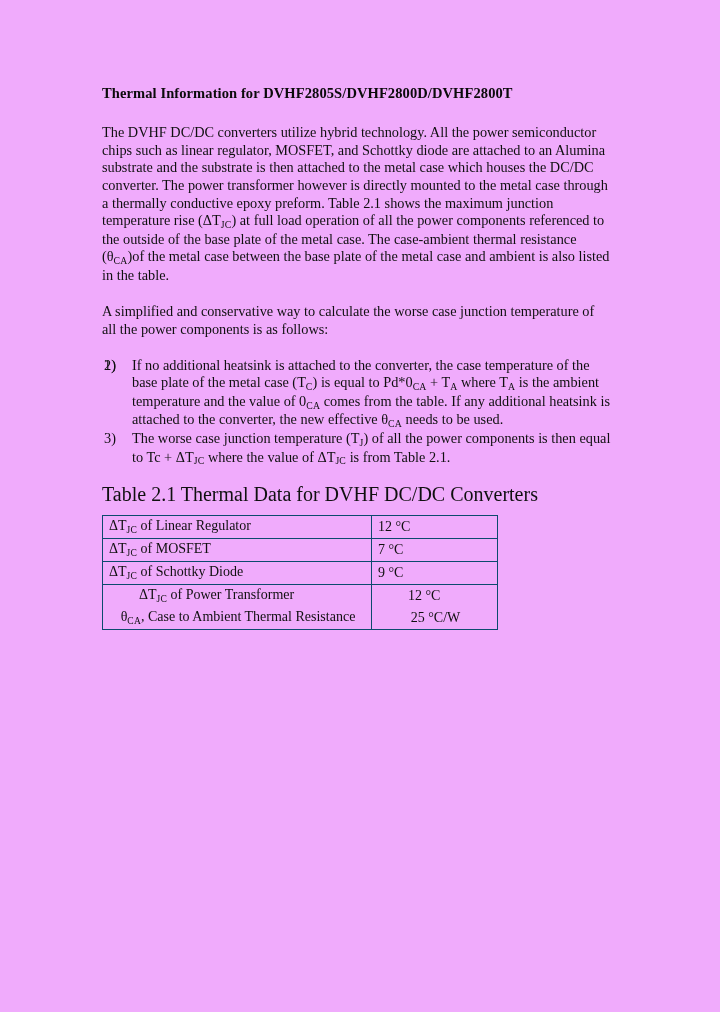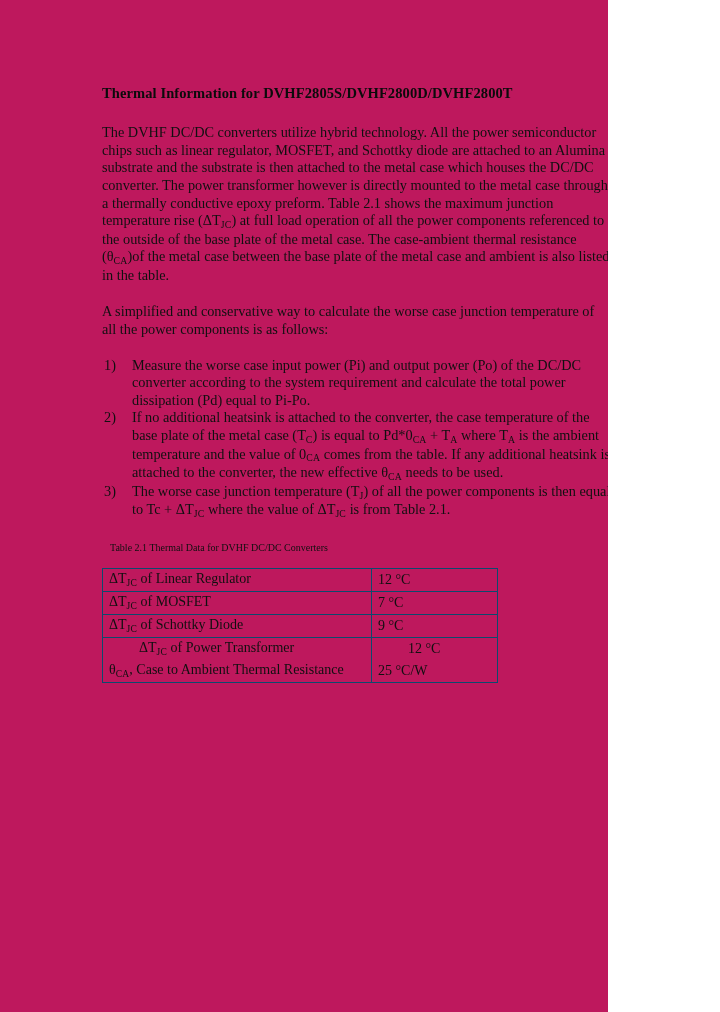--- a/index.html
+++ b/index.html
@@ -6,23 +6,23 @@
   html, body {
     margin: 0;
     padding: 0;
     background: #ffffff;
   }
   body {
     font-family: "Liberation Serif", "DejaVu Serif", serif;
   }
   #page {
     position: relative;
-    width: 608px;
+    width: 720px;
     height: 1012px;
-    background: #be185d;
+    background: #f0abfc;
     overflow: hidden;
     box-sizing: border-box;
     text-decoration: underline;
   }
   #content {
     position: absolute;
     left: 102px;
     top: 84px;
     width: 516px;
   }
@@ -64,23 +64,23 @@
     width: 26px;
   }
   sub {
     font-size: 0.68em;
     vertical-align: baseline;
     position: relative;
     top: 0.28em;
     letter-spacing: 0.2px;
   }
   .tbl-caption {
-    font-size: 10px;
+    font-size: 20px;
     line-height: 17.6px;
-    margin: 0 0 11px 8px;
+    margin: 0 0 11px 0;
     color: #101010;
   }
   table.thermal {
     border-collapse: collapse;
     width: 379px;
     margin: 0;
     table-layout: fixed;
   }
   table.thermal td {
     border: 1px solid #0c4a6e;
@@ -88,20 +88,21 @@
     line-height: 16px;
     padding: 2px 4px 2px 6px;
     color: #101010;
     height: 18px;
     vertical-align: middle;
   }
   table.thermal td.label { width: 258px; }
   table.thermal td.value { width: 115px; }
   table.thermal tr.no-top-rule td {
     border-top: none;
+    text-align: center;
   }
   table.thermal tr.no-bottom-rule td {
     border-bottom: none;
     padding-left: 36px;
   }
 </style>
 </head>
 <body>
 
 <div id="page">
@@ -109,21 +110,21 @@
 
     <h1 class="doc-title">Thermal Information for DVHF2805S/DVHF2800D/DVHF2800T</h1>
 
     <p class="para"><span>The DVHF DC/DC converters utilize hybrid technology. All the power semiconductor chips such as linear regulator, MOSFET, and Schottky diode are attached to an Alumina substrate and the substrate is then attached to the metal case which houses the DC/DC converter. The power transformer however is directly mounted to the metal case through a thermally conductive epoxy preform.  Table 2.1 shows the maximum junction temperature rise (ΔT</span><sub>JC</sub><span>) at full load operation of all the power components referenced to the outside of the base plate of the metal case. The case-ambient thermal resistance (θ</span><sub>CA</sub><span>)of the metal case between the base plate of the metal case and ambient is also listed in the table.</span></p>
 
     <p class="para tight">A simplified and conservative way to calculate the worse case junction temperature of all the power components is as follows:</p>
 
     <ol class="steps">
 
       <li>
-        <span class="marker">1)</span><span>Measure the worse case input power (Pi) and output power (Po) of the DC/DC converter according to the system requirement and calculate the total power dissipation (Pd) equal to Pi-Po.</span>
+        <span class="marker">1)</span>
       </li>
 
       <li>
         <span class="marker">2)</span><span>If no additional heatsink is attached to the converter, the case temperature of the base plate of the metal case (T</span><sub>C</sub><span>) is equal to Pd*0</span><sub>CA</sub><span> + T</span><sub>A</sub><span> where T</span><sub>A</sub><span> is the ambient temperature and the value of 0</span><sub>CA</sub><span> comes from the table. If any additional heatsink is attached to the converter, the new effective θ</span><sub>CA</sub><span> needs to be used.</span>
       </li>
 
       <li>
         <span class="marker">3)</span><span>The worse case junction temperature (T</span><sub>J</sub><span>) of all the power components is then equal to Tc + ΔT</span><sub>JC</sub><span> where the value of ΔT</span><sub>JC</sub><span> is from Table 2.1.</span>
       </li>
 

